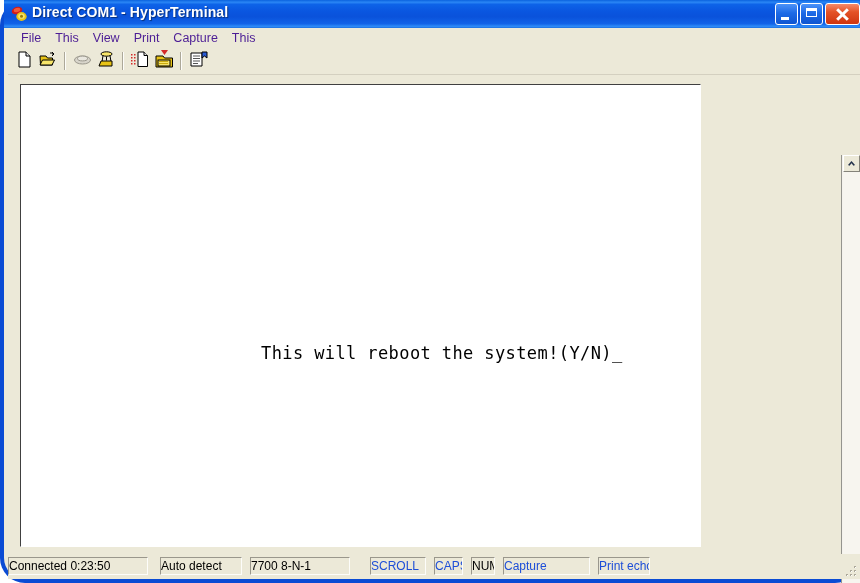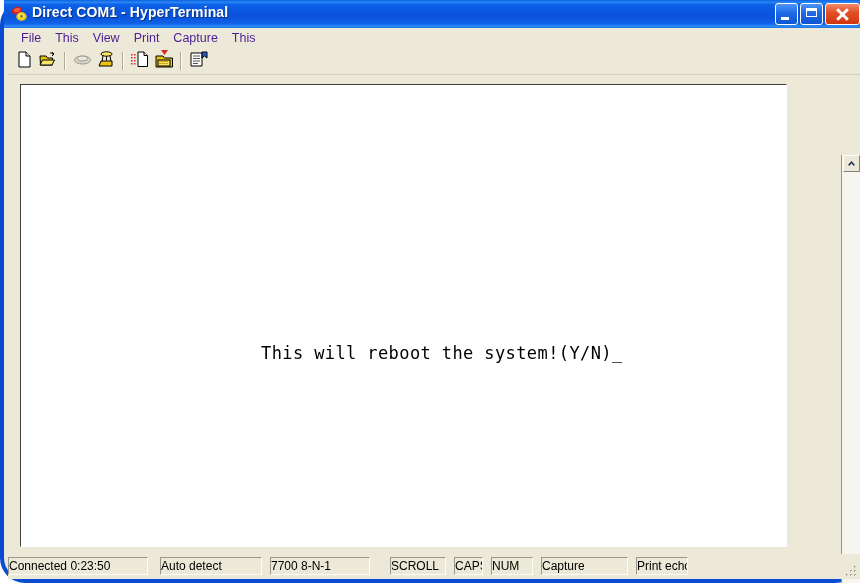--- a/index.html
+++ b/index.html
@@ -130,21 +130,21 @@
 
   
   #client {
     position: absolute; left: 4px; top: 75px;
     width: 852px; height: 479px;
     background: #ece9d8;
     box-sizing: border-box;
   }
   #terminal-outer {
     position: absolute; left: 12px; top: 9px;
-    width: 767px; height: 463px;
+    width: 681px; height: 463px;
     box-sizing: border-box;
     border-top: 1px solid #404040;
     border-left: 1px solid #404040;
     border-right: 1px solid #ffffff;
     border-bottom: 1px solid #ffffff;
     background: #ffffff;
   }
   #terminal-screen {
     position: absolute; left: 0; top: 0;
     width: 100%; height: 100%;
@@ -207,21 +207,21 @@
     border-bottom: 1px solid #fdfdfa;
     font-size: 12px;
     color: #000;
     display: flex;
     align-items: center;
     padding-left: 0;
     margin-right: 8px;
     white-space: nowrap;
     overflow: hidden;
   }
-  .status-panel.dim { color: #000000; }
+  .status-panel.dim { color: #1d4ed8; }
   #grip-corner {
     position: absolute; right: 2px; bottom: 1px;
     width: 14px; height: 14px;
   }
 </style>
 </head>
 <body>
 
 <div id="window">
 
@@ -363,25 +363,25 @@
         </svg>
       </div>
       <div id="sb-track"></div>
 
     </div>
 
   </div>
 
   <div id="statusbar">
     <div class="status-panel" style="width:140px">Connected 0:23:50</div>
-    <div class="status-panel" style="width:102px;margin-left:4px">Auto detect</div>
+    <div class="status-panel" style="width:82px;margin-left:4px">Auto detect</div>
     <div class="status-panel" style="width:100px">7700 8-N-1</div>
     <div class="status-panel dim" style="width:56px;margin-left:12px">SCROLL</div>
     <div class="status-panel dim" style="width:29px">CAPS</div>
-    <div class="status-panel" style="width:42px">NUM</div>
+    <div class="status-panel" style="width:24px">NUM</div>
     <div class="status-panel dim" style="width:87px">Capture</div>
     <div class="status-panel dim" style="width:52px">Print echo</div>
 
     <span id="grip-corner">
       <svg width="14" height="14" viewBox="0 0 14 14">
         <g fill="#aca899">
           <rect x="10" y="2" width="2" height="2"></rect>
           <rect x="6" y="6" width="2" height="2"></rect>
             <rect x="10" y="6" width="2" height="2"></rect>
           <rect x="2" y="10" width="2" height="2"></rect>

